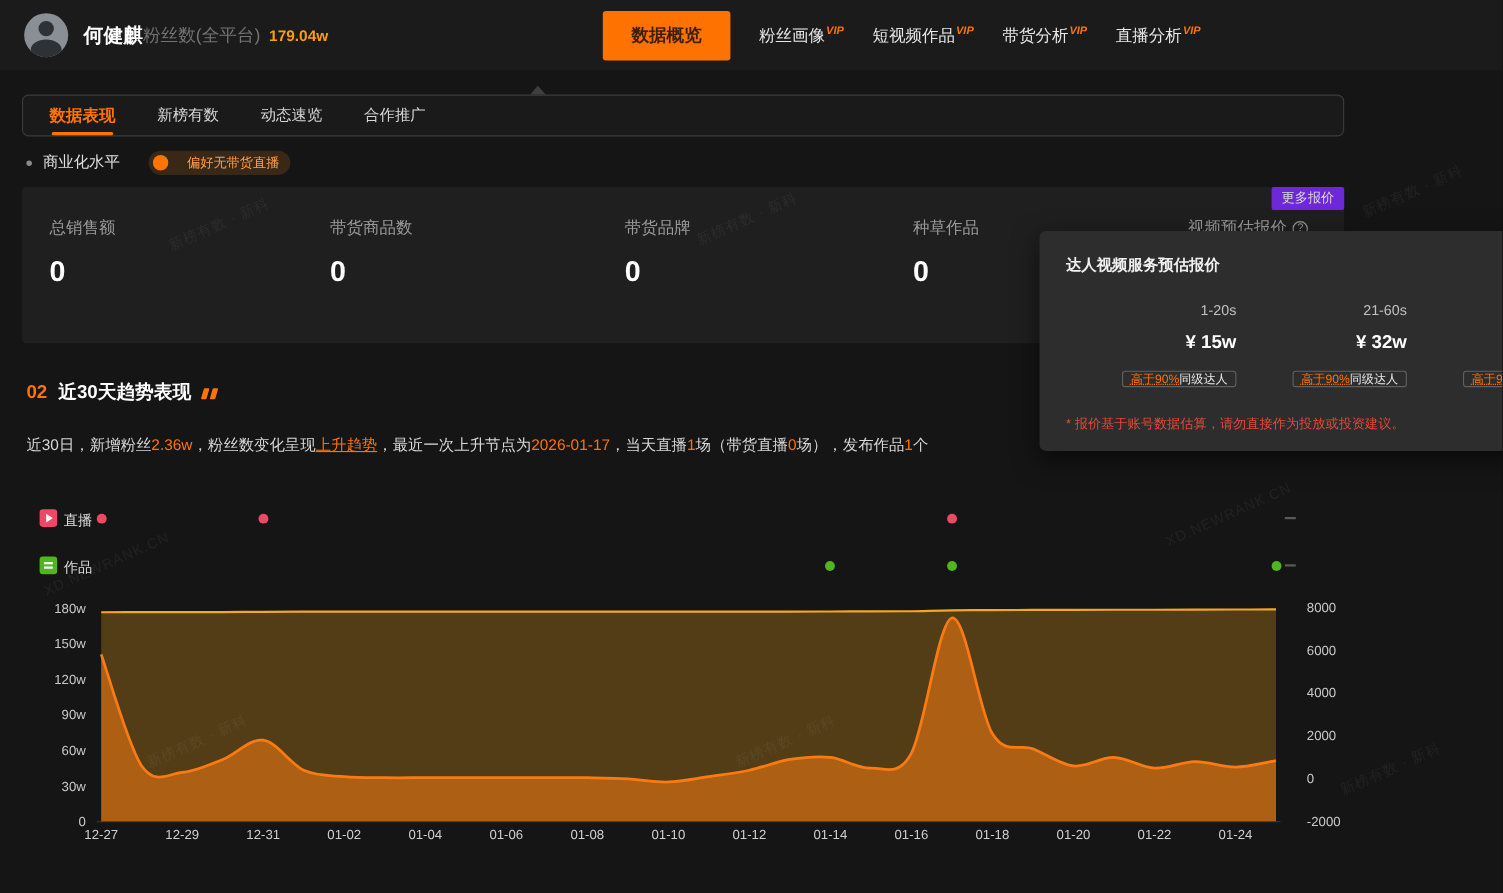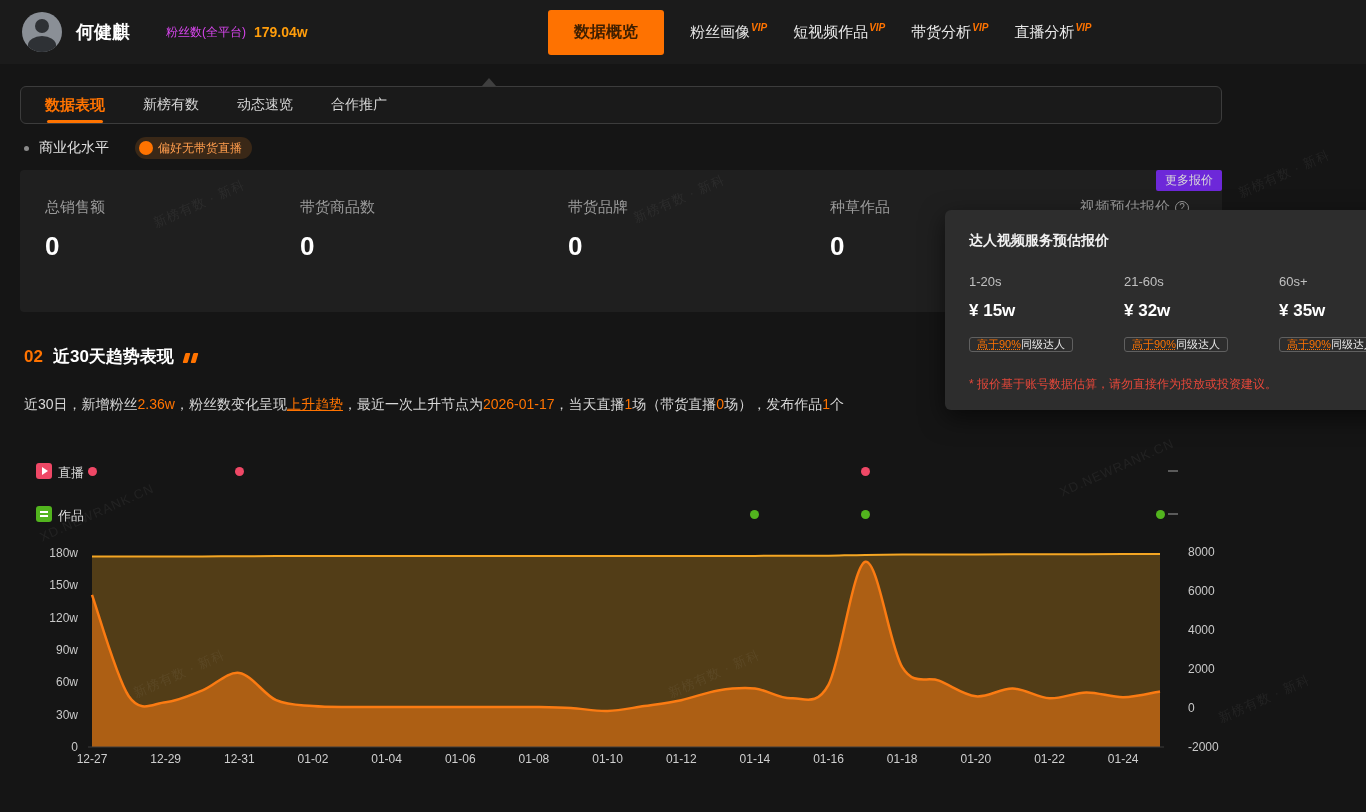--- a/index.html
+++ b/index.html
@@ -6,56 +6,56 @@
   html,body { background:#0f0f0f; }
   body { font-family:"Liberation Sans","DejaVu Sans",sans-serif; }
   .page { position:relative; width:1366px; height:812px; background:#151515; overflow:hidden; }
 
   
   .header { position:absolute; top:0; left:0; width:100%; height:64px; background:#1b1b1b; display:flex; align-items:center; padding:0 22px; }
   .avatar { width:40px; height:40px; border-radius:50%; background:#8a8f96; position:relative; overflow:hidden; flex:none; }
   .avatar::before { content:''; position:absolute; top:7px; left:13px; width:14px; height:14px; border-radius:50%; background:#2e3135; }
   .avatar::after { content:''; position:absolute; top:24px; left:6px; width:28px; height:18px; border-radius:50% 50% 0 0; background:#2e3135; }
   .creator-name { margin-left:14px; font-size:18px; font-weight:bold; color:#fff; }
-  .fans-label { margin-left:36px; font-size:12px; color:#d946ef; }
+  .fans-label { font-size:16px; color:#737373; }
   .fans-value { margin-left:8px; font-size:14px; font-weight:bold; color:#ff9d0b; }
   .top-nav { position:absolute; left:548px; top:0; height:64px; display:flex; align-items:center; gap:26px; }
   .nav-item { font-size:15px; color:#e8e8e8; cursor:pointer; white-space:nowrap; }
   .nav-item sup { color:#ff7300; font-size:10px; font-weight:bold; font-style:italic; margin-left:1px; }
   .nav-item.active { background:#fe7201; color:#3f1f00; font-weight:bold; font-size:16px; padding:12px 26px; border-radius:3px; }
 
   
   .caret { position:absolute; left:482px; top:78px; width:0; height:0; border-left:7px solid transparent; border-right:7px solid transparent; border-bottom:8px solid #3f3f3f; }
   .tabbar { position:absolute; left:20px; top:86px; width:1202px; height:38px; border:1px solid #3c3c3c; border-radius:6px; background:#1a1a1a; display:flex; align-items:center; padding-left:24px; }
   .tab { position:relative; height:100%; display:flex; align-items:center; margin-right:38px; font-size:14px; color:#d6d6d6; cursor:pointer; }
   .tab.active { color:#ff7300; font-weight:bold; font-size:15px; }
   .tab.active::after { content:''; position:absolute; bottom:0; left:50%; transform:translateX(-50%); width:56px; height:3px; background:#ff7300; border-radius:2px; }
 
   
   .commerce-row { position:absolute; left:24px; top:137px; display:flex; align-items:center; }
   .bullet { width:5px; height:5px; border-radius:50%; background:#8a8a8a; margin-right:10px; }
   .commerce-label { font-size:14px; color:#e0e0e0; }
-  .pref-badge { margin-left:26px; height:22px; border-radius:11px; background:#3a2817; display:flex; align-items:center; padding:0 10px 0 4px; }
+  .pref-badge { margin-left:26px; height:22px; border-radius:11px; background:#3a2817; display:flex; align-items:center; padding:0 10px 0 4px;gap:12px; }
   .pref-badge .excl-icon { width:14px; height:14px; border-radius:50%; background:#ff7300; color:#2a1a00; font-size:10px; font-weight:bold; display:flex; align-items:center; justify-content:center; }
   .pref-badge .pref-text { margin-left:5px; font-size:12px; color:#ff9d4d; }
 
   
   .stats-card { position:absolute; left:20px; top:170px; width:1202px; height:142px; background:#1f1f1f; border-radius:4px; }
   .stat { position:absolute; top:28px; }
   .stat-label { font-size:15px; color:#9a9a9a; display:flex; align-items:center; }
   .info-icon { width:14px; height:14px; border:1px solid #9a9a9a; border-radius:50%; margin-left:5px; font-size:10px; color:#9a9a9a; display:inline-flex; align-items:center; justify-content:center; }
   .info-icon::before { content:'?'; }
   .stat-value { margin-top:14px; font-size:26px; font-weight:bold; color:#fff; }
   .more-quotes { position:absolute; top:0; right:0; height:21px; padding:0 9px; background:#6d28d9; border-radius:2px; font-size:12px; color:#d9d9d9; display:flex; align-items:center; cursor:pointer; }
 
   
   .quote-popup { position:absolute; left:945px; top:210px; width:470px; height:200px; background:#2d2d2d; border-radius:6px; box-shadow:0 8px 24px rgba(0,0,0,.55); padding:22px 24px; z-index:10; }
   .popup-title { font-size:14px; font-weight:bold; color:#f0f0f0; }
   .popup-cols { display:flex; margin-top:24px; }
-  .popup-col { width:155px; flex:none; }
+  .popup-col { width:155px; flex:none;text-align:right; }
   .dur { font-size:13px; color:#c0c0c0; }
   .price { margin-top:12px; font-size:17px; font-weight:bold; color:#fff; }
   .rank-badge { margin-top:16px; display:inline-flex; align-items:center; height:15px; border:1px solid #606060; border-radius:3px; padding:0 7px; font-size:11px; white-space:nowrap; }
   .rank-badge .hl-part { color:#ff7300; text-decoration:underline dotted; }
   .rank-badge .rest-part { color:#e8e8e8; }
   .popup-footnote { margin-top:24px; font-size:12px; color:#e5473a; }
 
   
   .trend-header { position:absolute; left:24px; top:345px; display:flex; align-items:center; }
   .trend-index { font-size:17px; font-weight:bold; color:#ff7300; }

